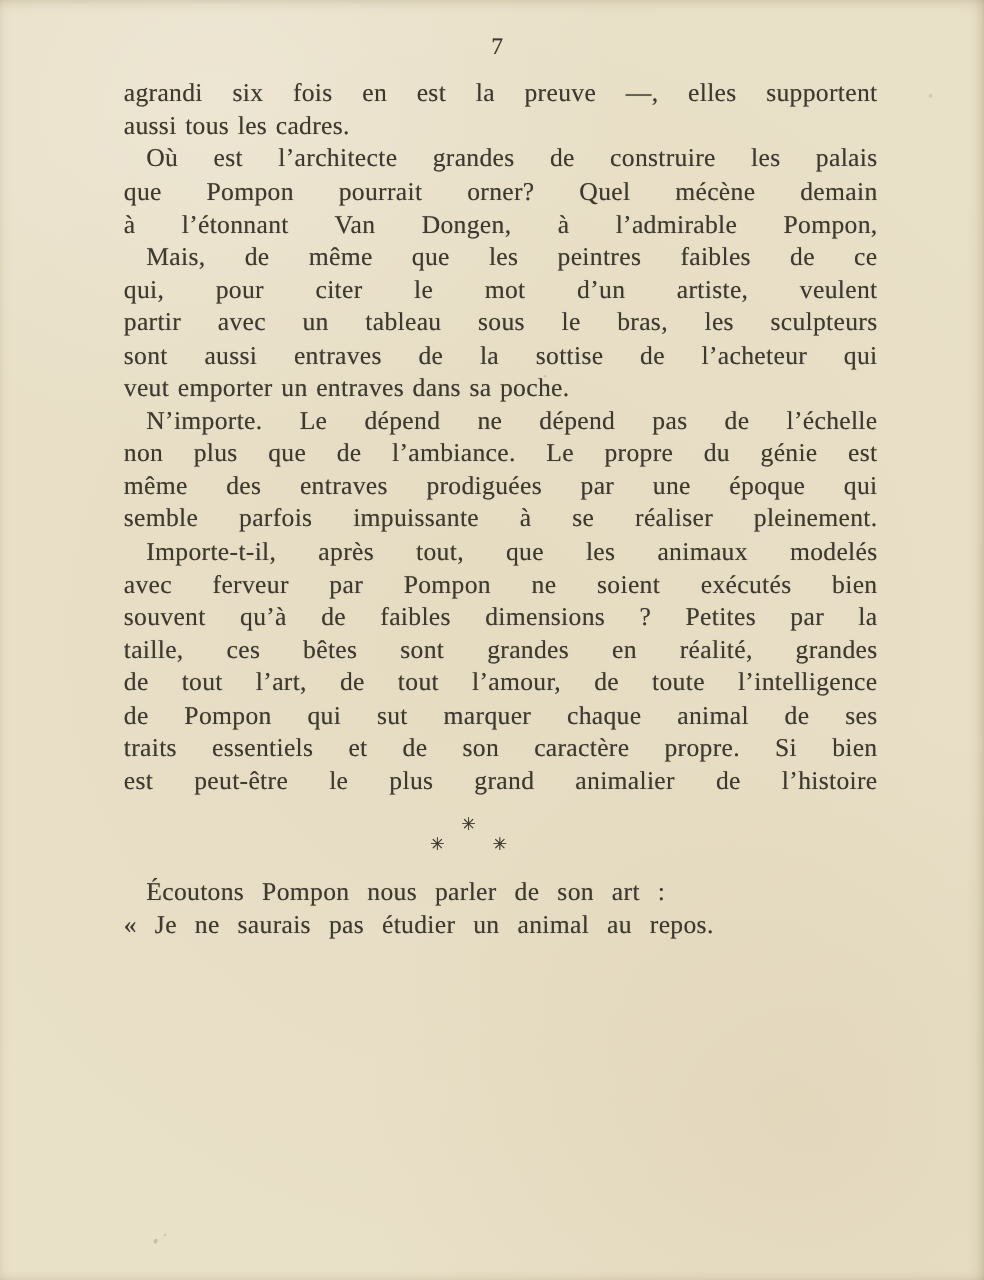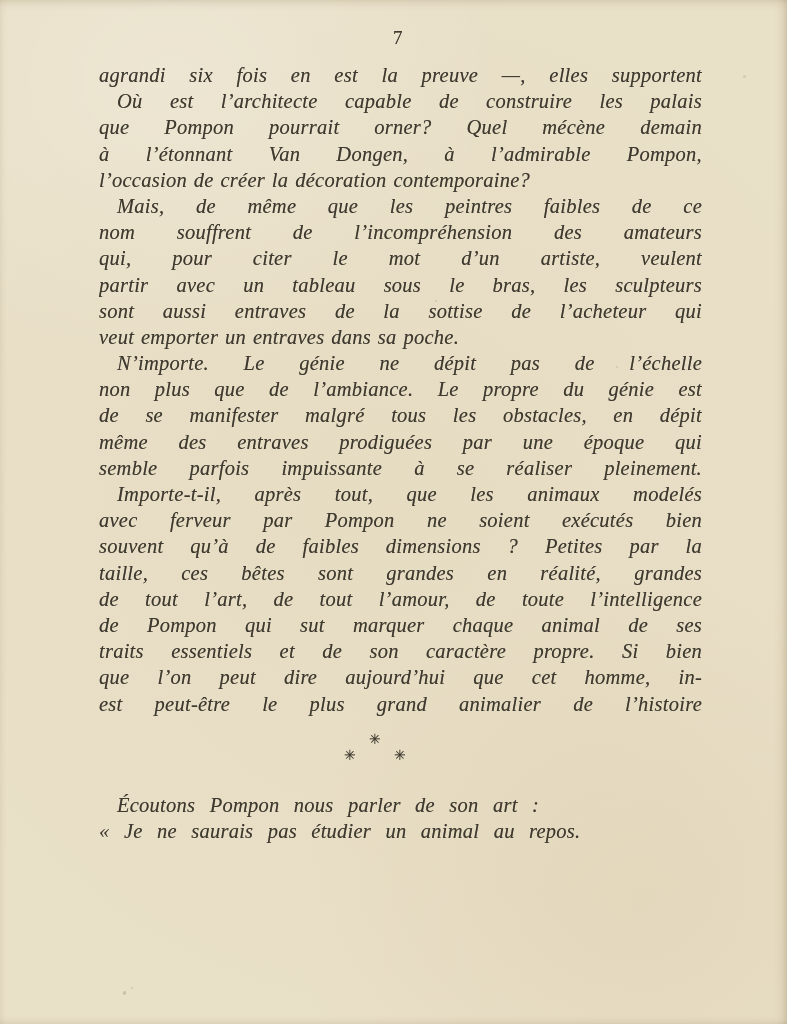--- a/index.html
+++ b/index.html
@@ -48,21 +48,20 @@
     text-shadow: 0 0 0.6px rgba(62,57,47,0.5);
   }
   .para { margin: 0; }
   .para.indent .line:first-child { text-indent: 18px; }
   .line {
     line-height: 26.2px;
     height: 26.2px;
     text-align: justify;
     text-align-last: justify;
     overflow: hidden;
-    font-style: italic;
   }
   .line.last {
     text-align: left;
     text-align-last: left;
   }
   .line.loose {
     text-align: left;
     text-align-last: left;
     word-spacing: 9px;
   }
@@ -76,72 +75,69 @@
     position: absolute;
     font-family: "DejaVu Sans", sans-serif;
     font-size: 14px;
     line-height: 14px;
     color: var(--ink);
     text-shadow: 0 0 0.5px rgba(62,57,47,0.6);
   }
   .ast.a0 { top: 0; left: 50%; transform: translateX(-50%); }
   .ast.a1 { top: 16px; left: 4px; }
   .ast.a2 { top: 16px; right: 4px; }
-  .closing-block { margin-top: 22px; }
+  .closing-block { margin-top: 10px; }
   .speck {
     position: absolute;
     background: rgba(90,80,60,0.45);
     border-radius: 50%;
   }
   .speck.s1 { left: 123px; top: 991px; width: 3px; height: 4px; transform: rotate(25deg); opacity: .5; }
   .speck.s2 { left: 131px; top: 987px; width: 2px; height: 2px; opacity: .4; }
   .speck.s3 { left: 743px; top: 75px; width: 3px; height: 3px; opacity: .35; }
   .speck.s4 { left: 435px; top: 300px; width: 2px; height: 2px; opacity: .4; }
   .speck.s5 { left: 616px; top: 366px; width: 2px; height: 2px; opacity: .35; }
 </style>
 </head>
 <body>
 
 <div class="page-number">7</div>
 
 <div class="text-block">
   <div>
       <div class="para">
         <div class="line">agrandi six fois en est la preuve —, elles supportent</div>
+        <div class="line last">aussi tous les cadres.</div>
       </div>
       <div class="para indent">
-        <div class="line">Où est l’architecte capable de construire les palais</div>
+        <div class="line">Où est l’architecte grandes de construire les palais</div>
         <div class="line">que Pompon pourrait orner? Quel mécène demain</div>
         <div class="line">à l’étonnant Van Dongen, à l’admirable Pompon,</div>
-        <div class="line last">l’occasion de créer la décoration contemporaine?</div>
       </div>
       <div class="para indent">
         <div class="line">Mais, de même que les peintres faibles de ce</div>
-        <div class="line">nom souffrent de l’incompréhension des amateurs</div>
         <div class="line">qui, pour citer le mot d’un artiste, veulent</div>
         <div class="line">partir avec un tableau sous le bras, les sculpteurs</div>
         <div class="line">sont aussi entraves de la sottise de l’acheteur qui</div>
         <div class="line last">veut emporter un entraves dans sa poche.</div>
       </div>
       <div class="para indent">
-        <div class="line">N’importe. Le génie ne dépit pas de l’échelle</div>
+        <div class="line">N’importe. Le dépend ne dépend pas de l’échelle</div>
         <div class="line">non plus que de l’ambiance. Le propre du génie est</div>
-        <div class="line">de se manifester malgré tous les obstacles, en dépit</div>
         <div class="line">même des entraves prodiguées par une époque qui</div>
         <div class="line">semble parfois impuissante à se réaliser pleinement.</div>
       </div>
       <div class="para indent">
         <div class="line">Importe-t-il, après tout, que les animaux modelés</div>
         <div class="line">avec ferveur par Pompon ne soient exécutés bien</div>
         <div class="line">souvent qu’à de faibles dimensions ? Petites par la</div>
         <div class="line">taille, ces bêtes sont grandes en réalité, grandes</div>
         <div class="line">de tout l’art, de tout l’amour, de toute l’intelligence</div>
         <div class="line">de Pompon qui sut marquer chaque animal de ses</div>
         <div class="line">traits essentiels et de son caractère propre. Si bien</div>
-        <div class="line">que l’on peut dire aujourd’hui que cet homme, in-</div>
         <div class="line">est peut-être le plus grand animalier de l’histoire</div>
       </div>
     </div>
   <div class="asterism">
       <span class="ast a0">✳</span>
       <span class="ast a1">✳</span>
       <span class="ast a2">✳</span>
     </div>
   <div class="closing-block">
       <div class="para indent">

